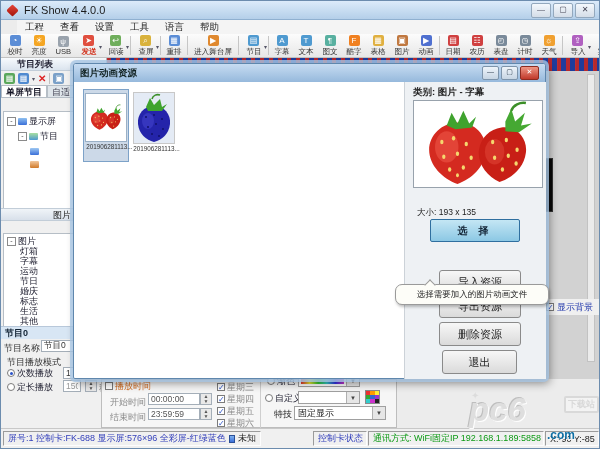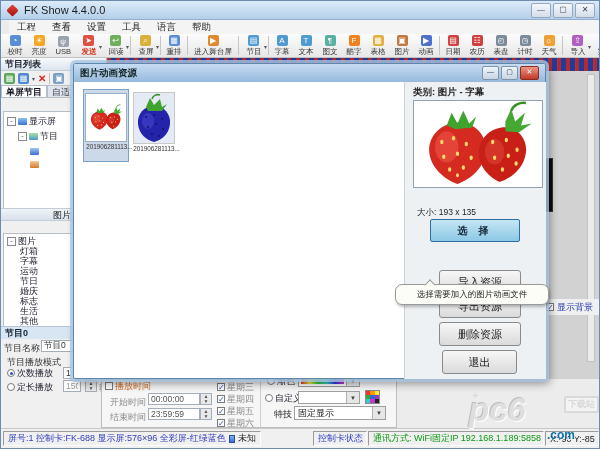--- a/index.html
+++ b/index.html
@@ -8,36 +8,36 @@
   .abs{position:absolute;}
   
   .titlebar{left:0;top:0;right:0;height:19px;background:linear-gradient(#dcebfa,#b4cfe9);
             border-bottom:1px solid #8fb0d0;display:flex;align-items:center;padding:0 4px;box-sizing:border-box;}
   .appicon{width:11px;height:11px;background:linear-gradient(135deg,#e8473c,#a01208);transform:rotate(45deg) scale(.8);margin:0 6px 0 2px;border-radius:2px;}
   .apptitle{font-size:11px;color:#1c1c1c;}
   .winbtns{margin-left:auto;display:flex;gap:2px;}
   .wbtn{width:18px;height:13px;border:1px solid #93a8bd;background:linear-gradient(#f4f8fc,#d4dde8);
         font-size:8px;line-height:11px;text-align:center;color:#445;border-radius:2px;}
   
-  .menubar{left:8px;top:19px;right:0;height:14px;background:#f4f4f4;border-bottom:1px solid #e0e0e0;display:flex;align-items:center;}
+  .menubar{left:16px;top:19px;right:0;height:14px;background:#f4f4f4;border-bottom:1px solid #e0e0e0;display:flex;align-items:center;}
   .mi{padding:0 8px;font-size:9.5px;line-height:14px;color:#222;}
   
   .toolbar{left:0;top:33px;right:0;height:24px;background:linear-gradient(#fcfcfc,#e7e7e7);
            border-bottom:1px solid #c2c2c2;display:flex;align-items:center;padding-left:2px;box-sizing:border-box;}
   .tb{position:relative;display:flex;flex-direction:column;align-items:center;width:24px;flex:0 0 auto;}
   .tb.wide{width:48px;} .tb.arrow{width:27px;}
   .ti{width:11px;height:11px;border-radius:2px;color:#fff;font-size:8px;line-height:11px;text-align:center;}
   .tl{font-size:8px;color:#333;white-space:nowrap;transform:scale(.95);}
   .tl.red{color:#d3341f;font-weight:bold;}
   .arr{position:absolute;right:0;top:8px;font-size:6px;color:#556;}
   .tsep{width:1px;height:19px;background:#c6c6c6;flex:0 0 auto;margin:0 1px;}
   
   .lpanel{left:0;top:57px;width:106px;height:370px;background:#f0f0f0;border-right:1px solid #aab4be;box-sizing:border-box;z-index:2;}
   .lphdr{left:0;top:0;width:105px;height:13px;background:linear-gradient(#f7fafd,#dbe4ee);border-bottom:1px solid #c2cdd8;
-         font-weight:bold;font-size:9px;line-height:13px;padding-left:4px;box-sizing:border-box;color:#223;}
+         font-weight:bold;font-size:9px;line-height:13px;padding-left:16px;box-sizing:border-box;color:#223;}
   .lptools{left:0;top:13px;width:105px;height:14px;display:flex;align-items:center;gap:3px;padding-left:3px;box-sizing:border-box;}
   .lpi{width:11px;height:11px;border-radius:2px;font-size:8px;line-height:11px;text-align:center;color:#fff;}
   .lpx{color:#d22;font-weight:bold;font-size:10px;line-height:11px;}
   .lpsep{width:1px;height:11px;background:#c0c0c0;}
   .lptabs{left:0;top:27px;width:105px;height:13px;display:flex;border-bottom:1px solid #b6bec6;box-sizing:border-box;}
   .tab{font-size:9px;line-height:12px;padding:0 4px;border:1px solid #b6bec6;border-bottom:none;background:#dfe5ea;color:#445;}
   .tab.on{background:#fff;font-weight:bold;color:#112;}
   .tree{background:#fff;border:1px solid #b6bec6;box-sizing:border-box;overflow:hidden;margin-top:12px;}
   .trow{display:flex;align-items:center;gap:2px;white-space:nowrap;height:10px;line-height:10px;font-size:9px;color:#223;}
   .tw{width:7px;height:7px;border:1px solid #8a8a8a;background:#fff;font-size:7px;line-height:5px;text-align:center;color:#444;flex:0 0 auto;}

